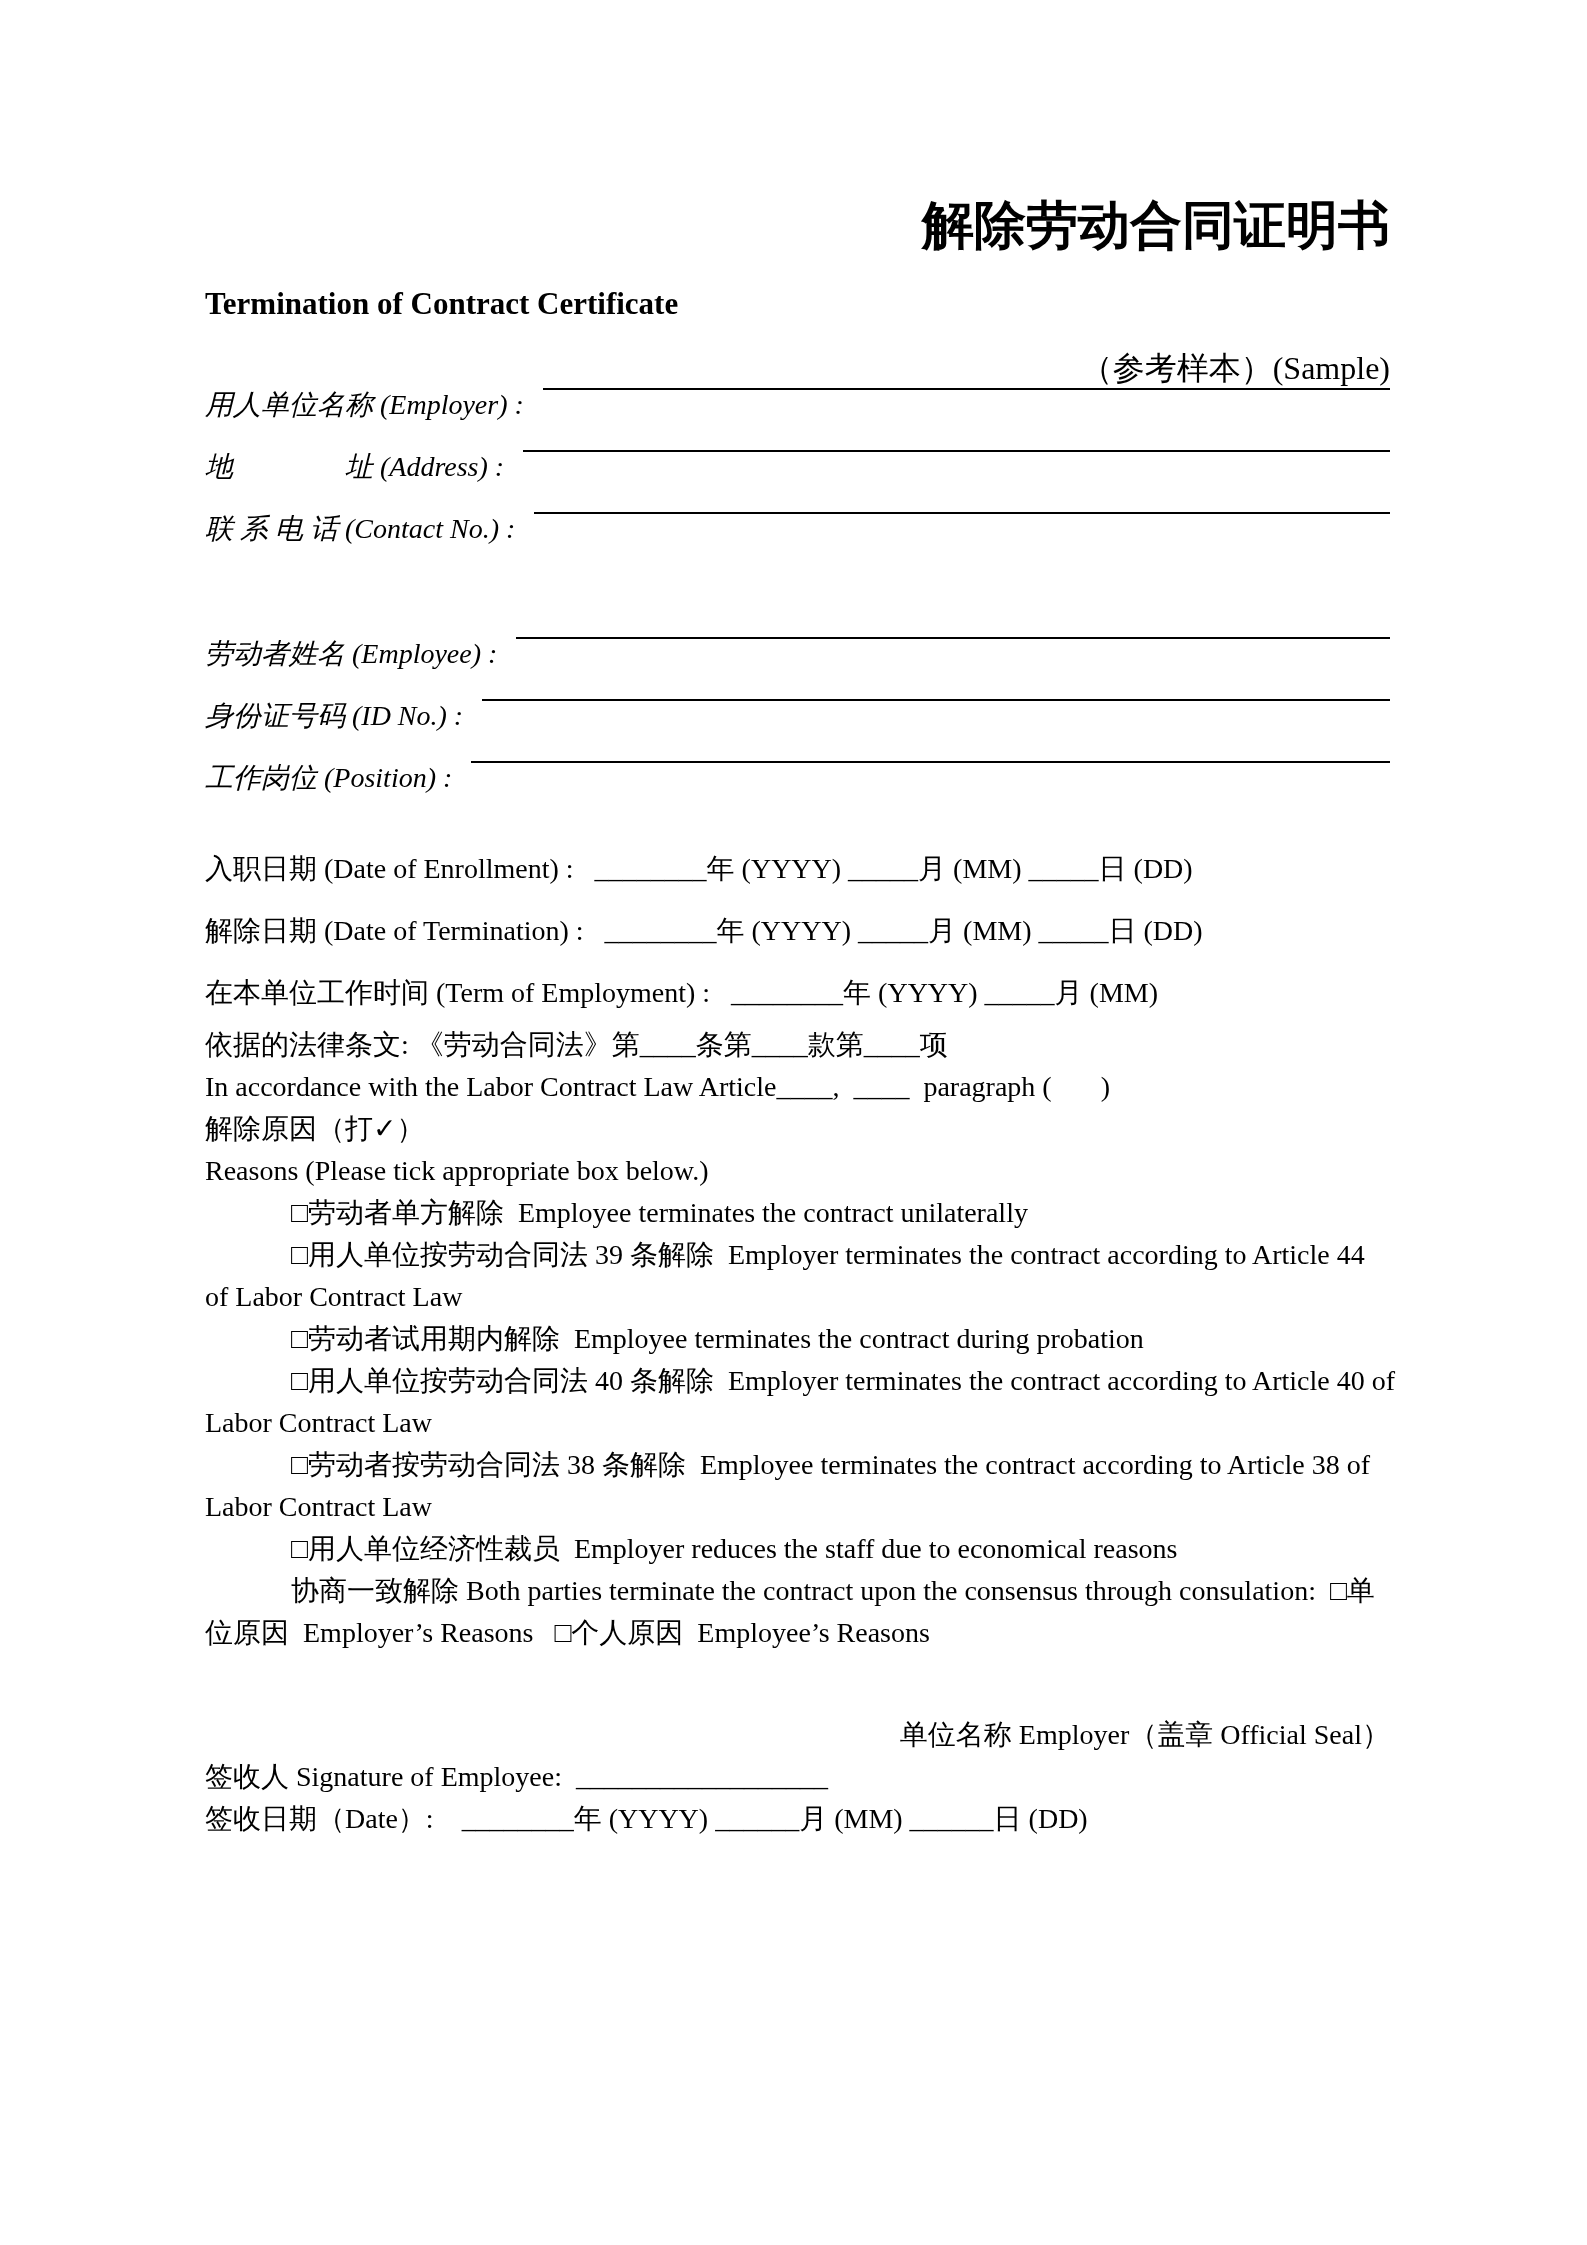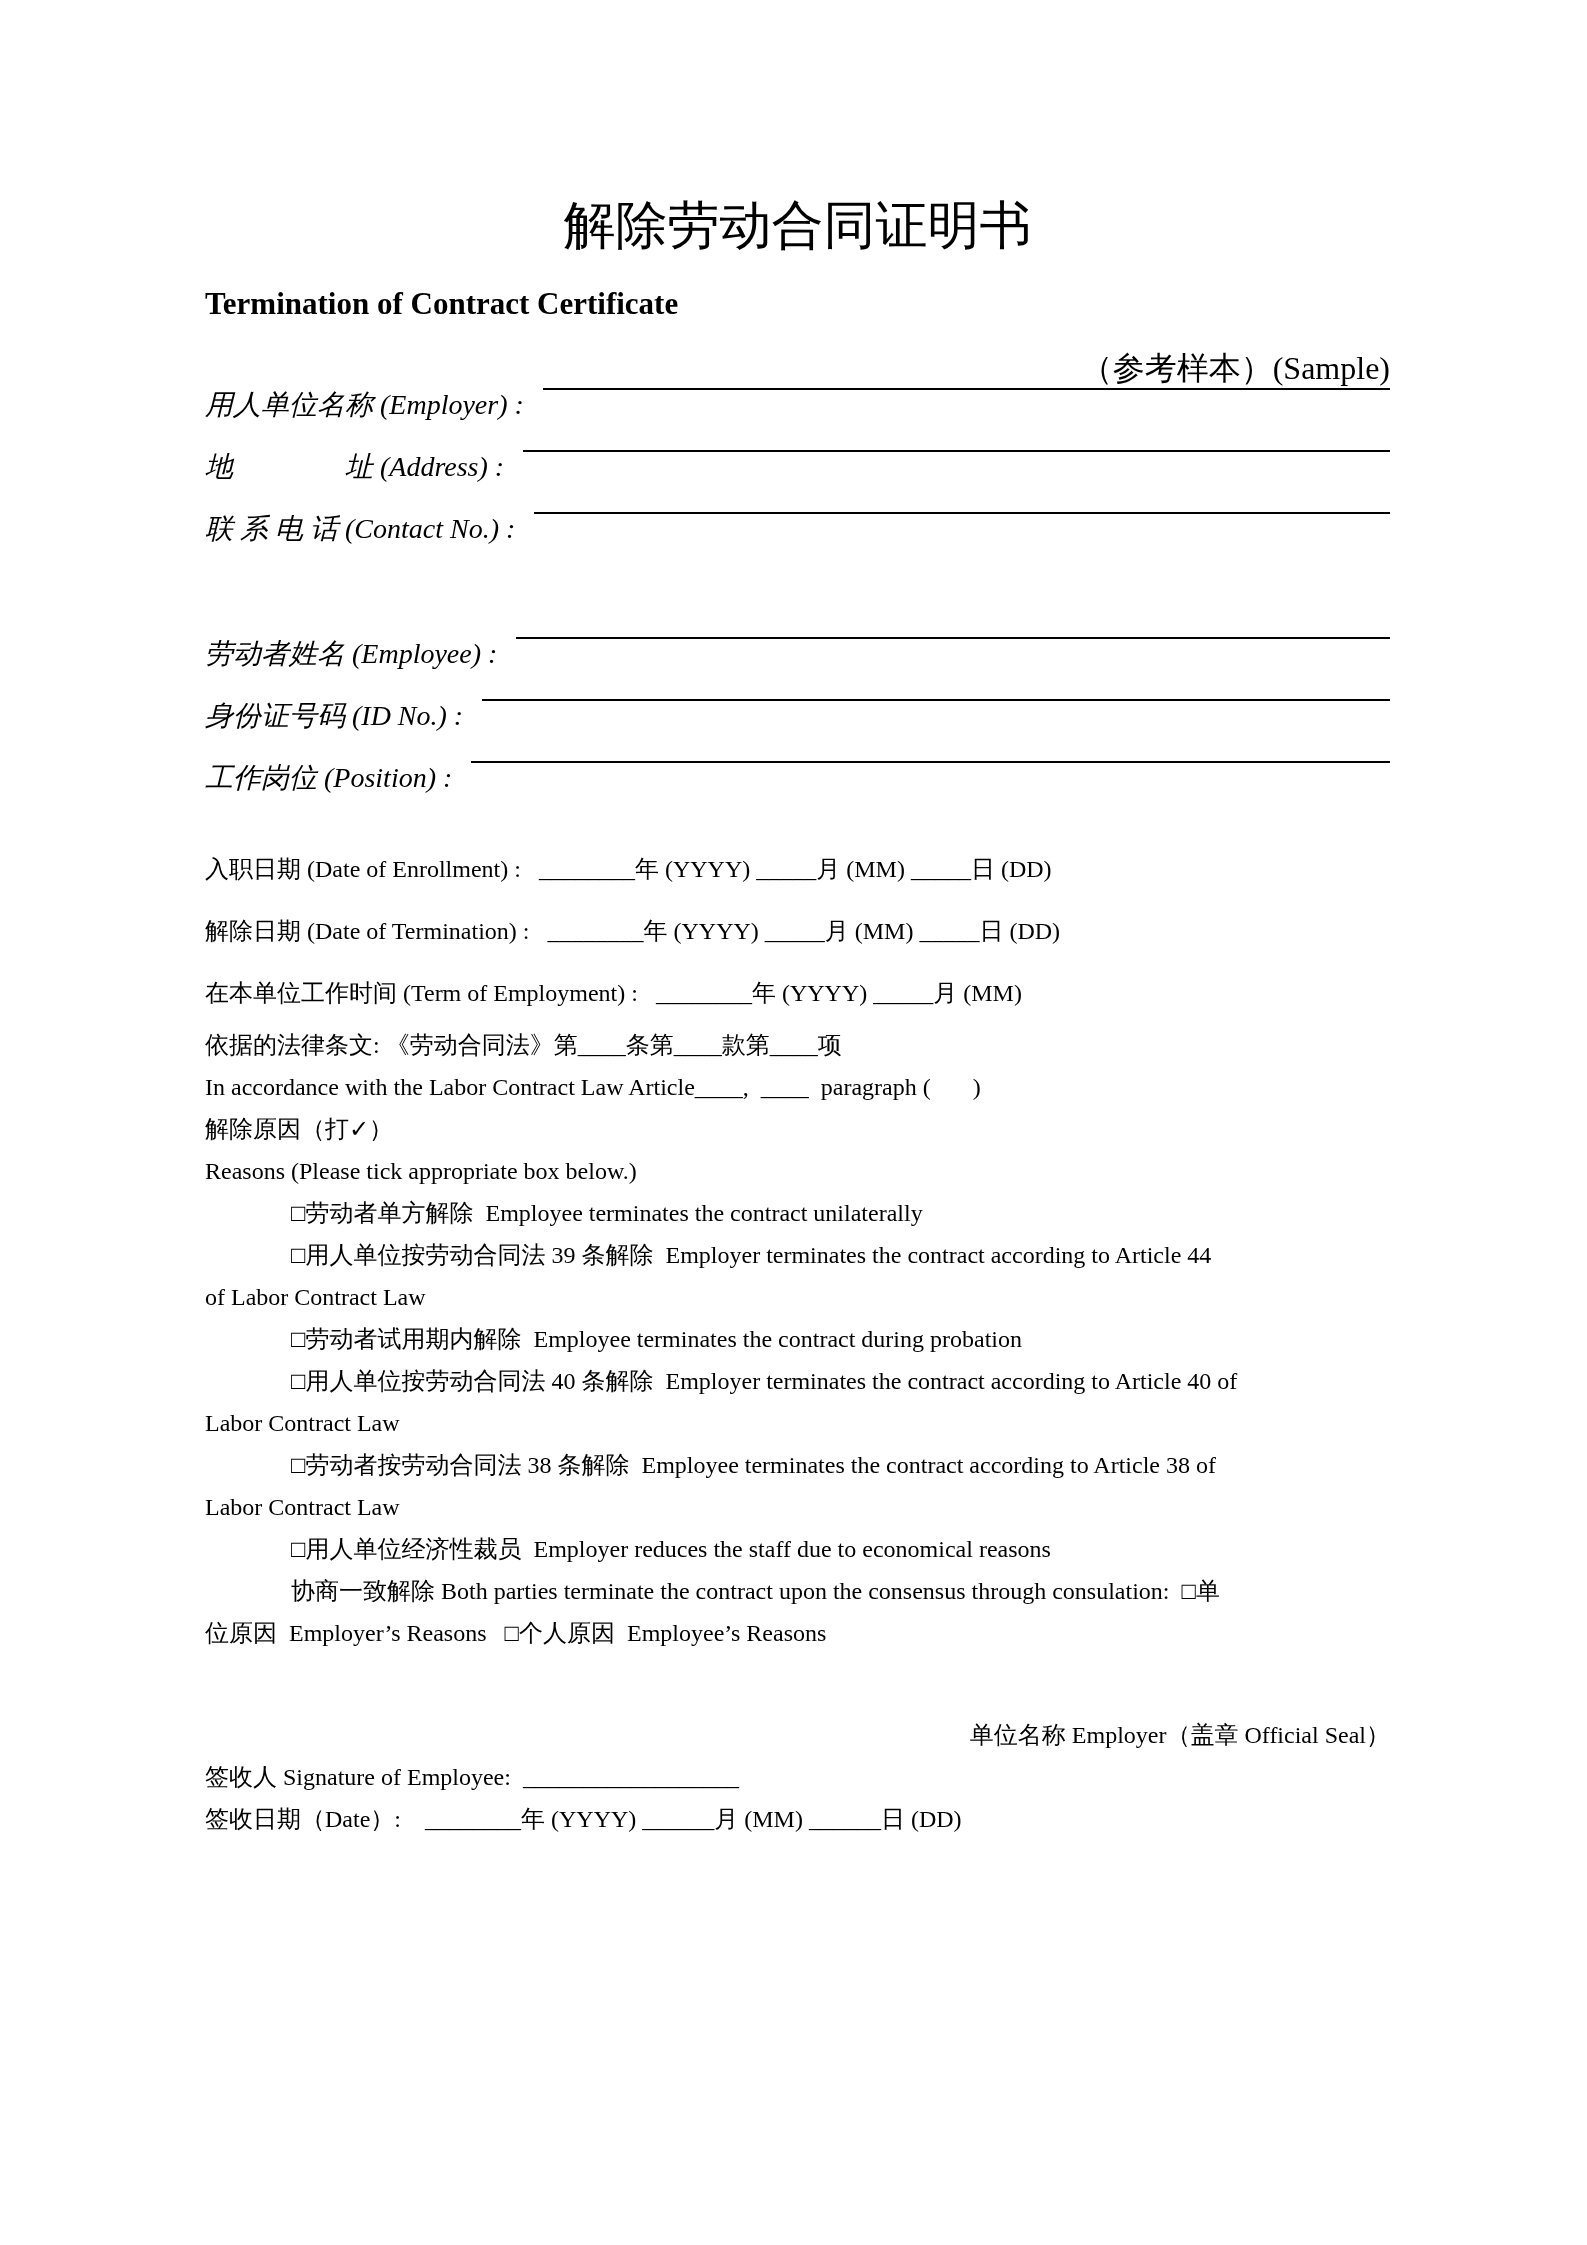--- a/index.html
+++ b/index.html
@@ -15,22 +15,22 @@
     height: 2245px;
     background: #ffffff;
     padding-left: 205px;
     padding-right: 107px;
     overflow: hidden;
   }
   .title-zh {
     margin-top: 196px;
     font-size: 52px;
     line-height: 60px;
-    font-weight: normal;
-    text-align: center;
+    font-weight: bold;
+    text-align: right;
     width: 1185px;
     white-space: pre;
   }
   .title-en {
     margin-top: 28px;
     font-size: 31px;
     line-height: 40px;
     font-weight: bold;
     text-align: left;
     width: 1185px;
@@ -62,21 +62,21 @@
   .field-row .blank {
     flex: 1 1 auto;
     height: 0;
     border-bottom: 2px solid #000000;
     margin-left: 12px;
     margin-bottom: 6px;
   }
   .spacer-block { height: 63px; }
   .date-block { margin-top: 15px; }
   .line {
-    font-size: 24px;
+    font-size: 28px;
     white-space: pre;
   }
   .lh62 { line-height: 62px; }
   .lh42 { line-height: 42px; }
   .indent { padding-left: 86px; }
   .seal-block {
     margin-top: 60px;
     width: 1185px;
     text-align: right;
   }

